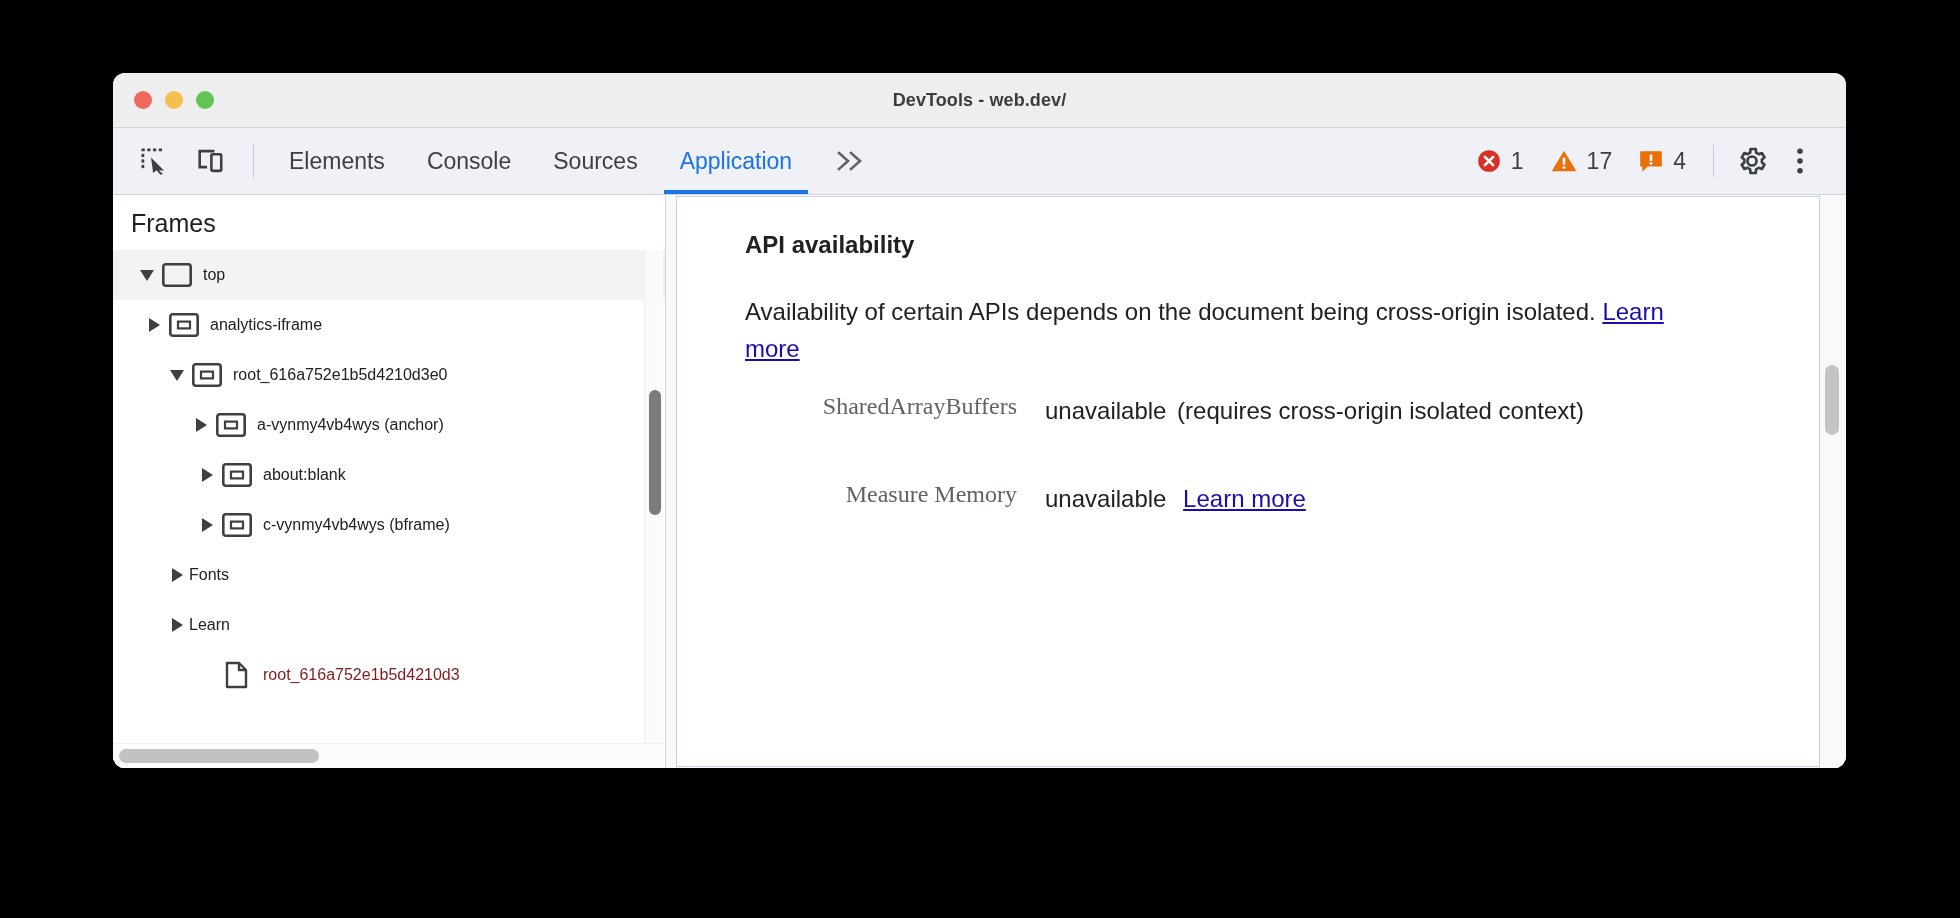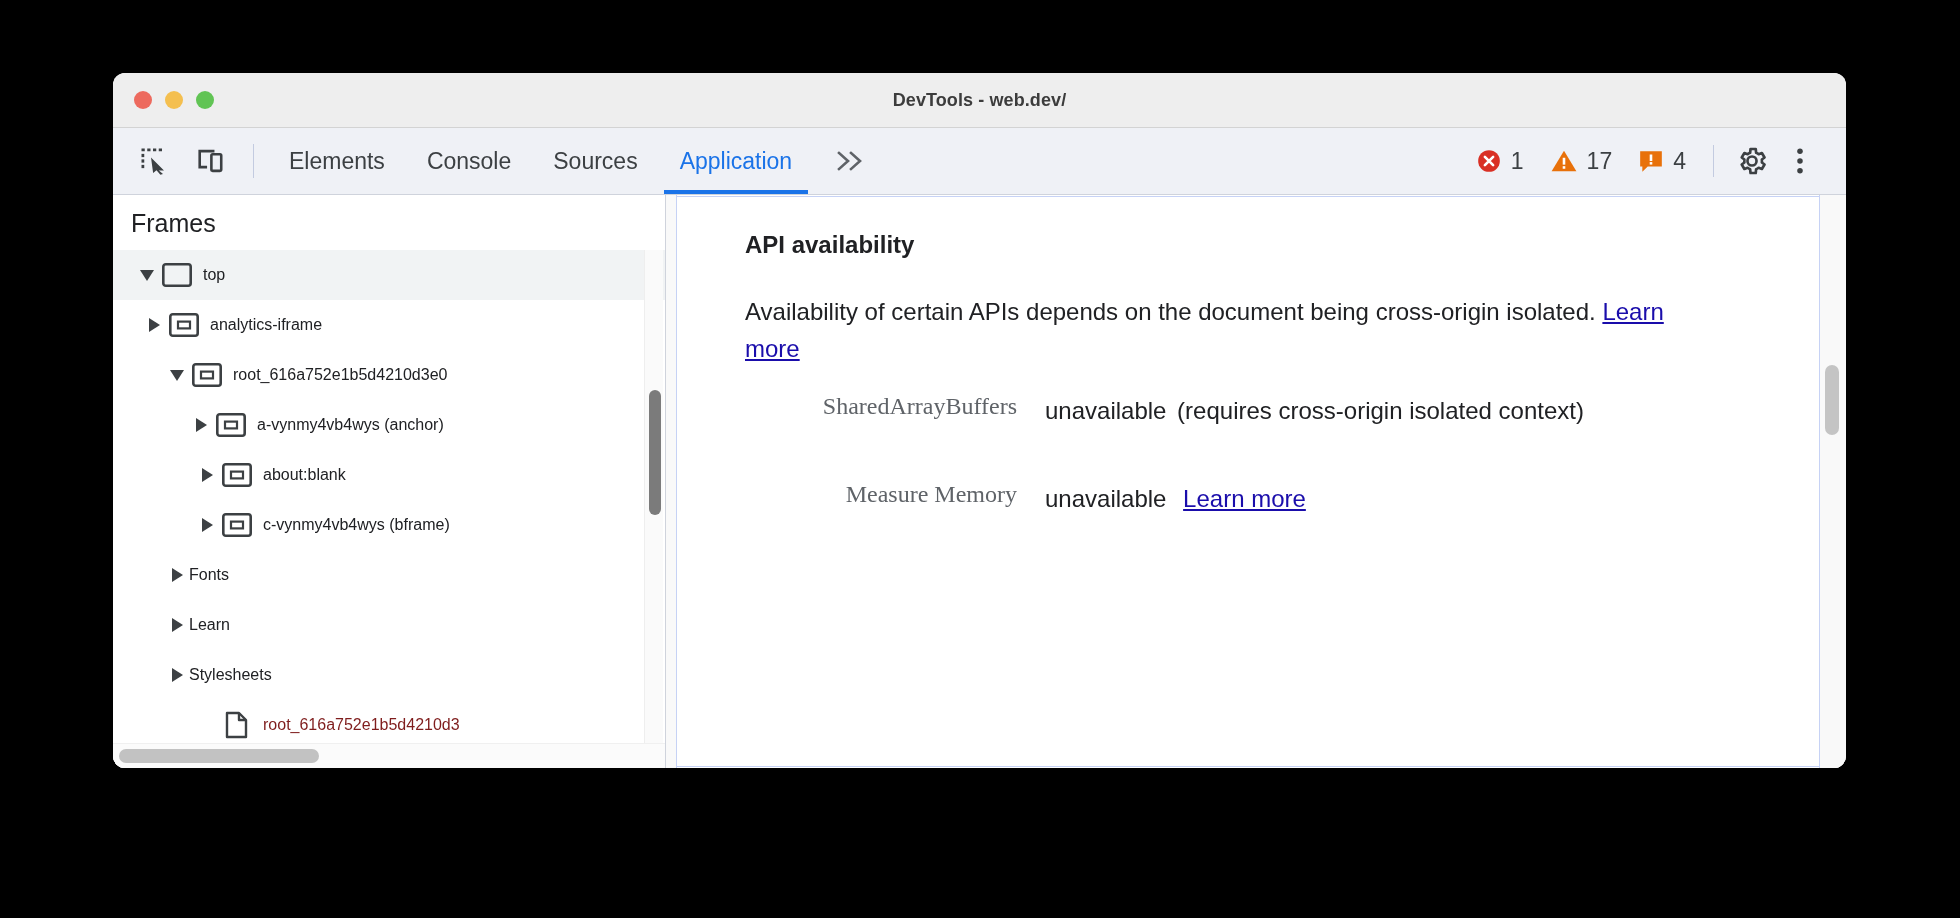--- a/index.html
+++ b/index.html
@@ -548,26 +548,20 @@
             <span class="row-label">Fonts</span>
           </div>
 
           <div class="tree-row" style="padding-left:52px">
             <span class="twisty">
                 <i class="tri-right"></i>
               </span>
             <span class="row-label">Learn</span>
           </div>
 
-          <div class="tree-row" style="padding-left:52px">
-            <span class="twisty">
-                <i class="tri-right"></i>
-              </span>
-            <span class="row-label">Stylesheets</span>
-          </div>
 
           <div class="tree-row" style="padding-left:82px; color:#7f1d1d">
             <span class="twisty spacer">
                 <i class="tri-right"></i>
               </span>
             <span class="row-icon">
               <svg width="26" height="28" viewBox="0 0 26 28">
                   <path d="M3 2 H15 L22 9 V26 H3 Z" fill="none" stroke="#3c4043" stroke-width="2.4" stroke-linejoin="round"></path>
                   <path d="M15 2 V9 H22" fill="none" stroke="#3c4043" stroke-width="2.4" stroke-linejoin="round"></path>
                 </svg>

